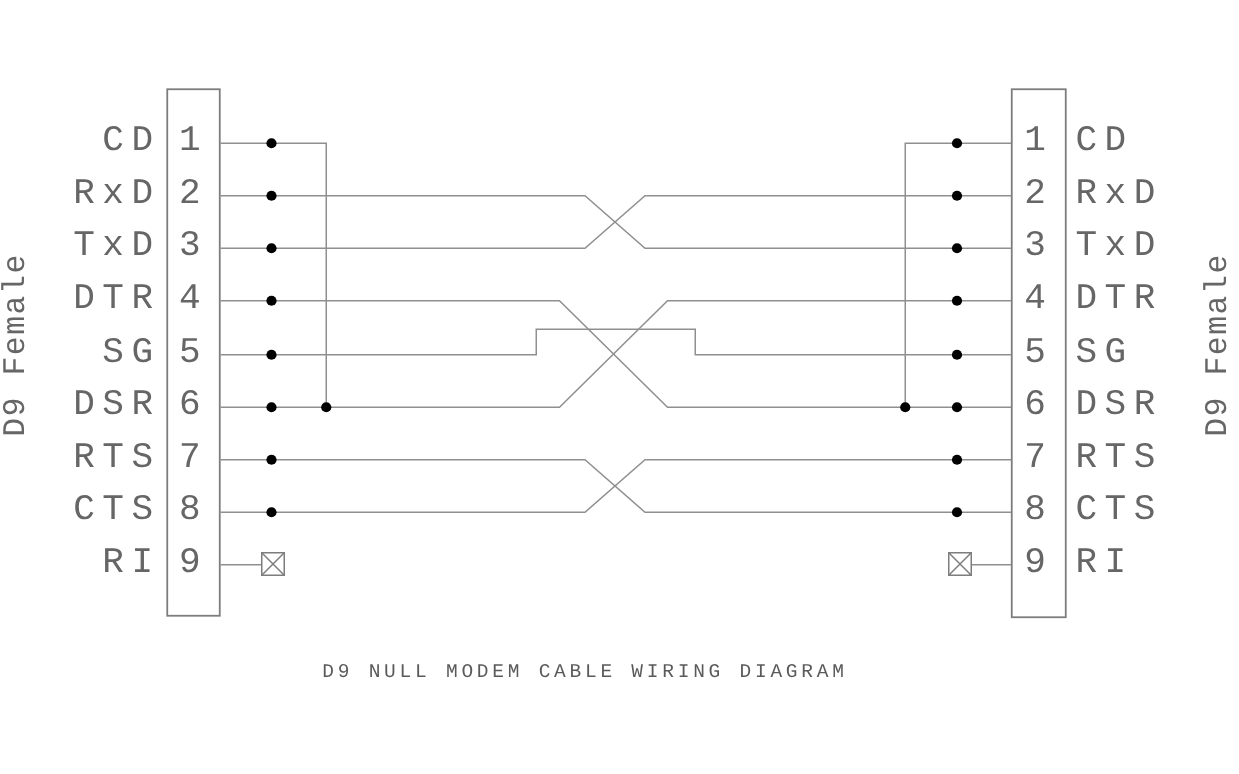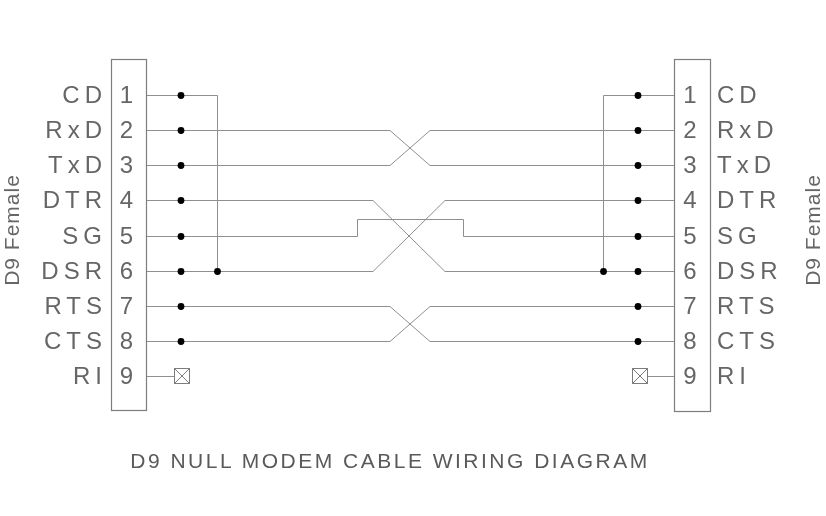--- a/index.html
+++ b/index.html
@@ -1,21 +1,21 @@
 <!DOCTYPE html>
 <html><head>
 <meta charset="utf-8">
 <style>
   html,body { margin:0; padding:0; background:#ffffff; }
   .stage {
     position: relative;
     width: 826px;
     height: 516px;
     background: #ffffff;
-    font-family: Liberation Sans, sans-serif;
+    font-family: Liberation Mono, monospace;
     overflow: hidden;
   }
   .layer { position:absolute; left:0; top:0; }
   .pin-text {
     position: absolute;
     height: 30px;
     line-height: 30px;
     font-size: 24px;
     letter-spacing: 5px;
     color: #666666;
@@ -35,25 +35,25 @@
     color: #666666;
     text-align: center;
     transform: rotate(-90deg);
     white-space: nowrap;
   }
   .side-label.left  { left: -98px; top: 217px; }
   .side-label.right { left: 703px; top: 217px; }
   .title {
     position: absolute;
     left: 100px;
-    top: 447px;
+    top: 434px;
     width: 580px;
     height: 28px;
     line-height: 28px;
-    font-size: 21px;
+    font-size: 13px;
     letter-spacing: 2.5px;
     color: #5a5a5a;
     text-align: center;
     white-space: nowrap;
   }
   svg .wire { stroke:#8f8f8f; stroke-width:1; fill:none; }
   svg .shell { stroke:#7d7d7d; stroke-width:1.2; fill:none; }
   svg .nc { stroke:#7d7d7d; stroke-width:1; fill:none; }
   svg .dot { fill:#000000; stroke:none; }
 </style>

